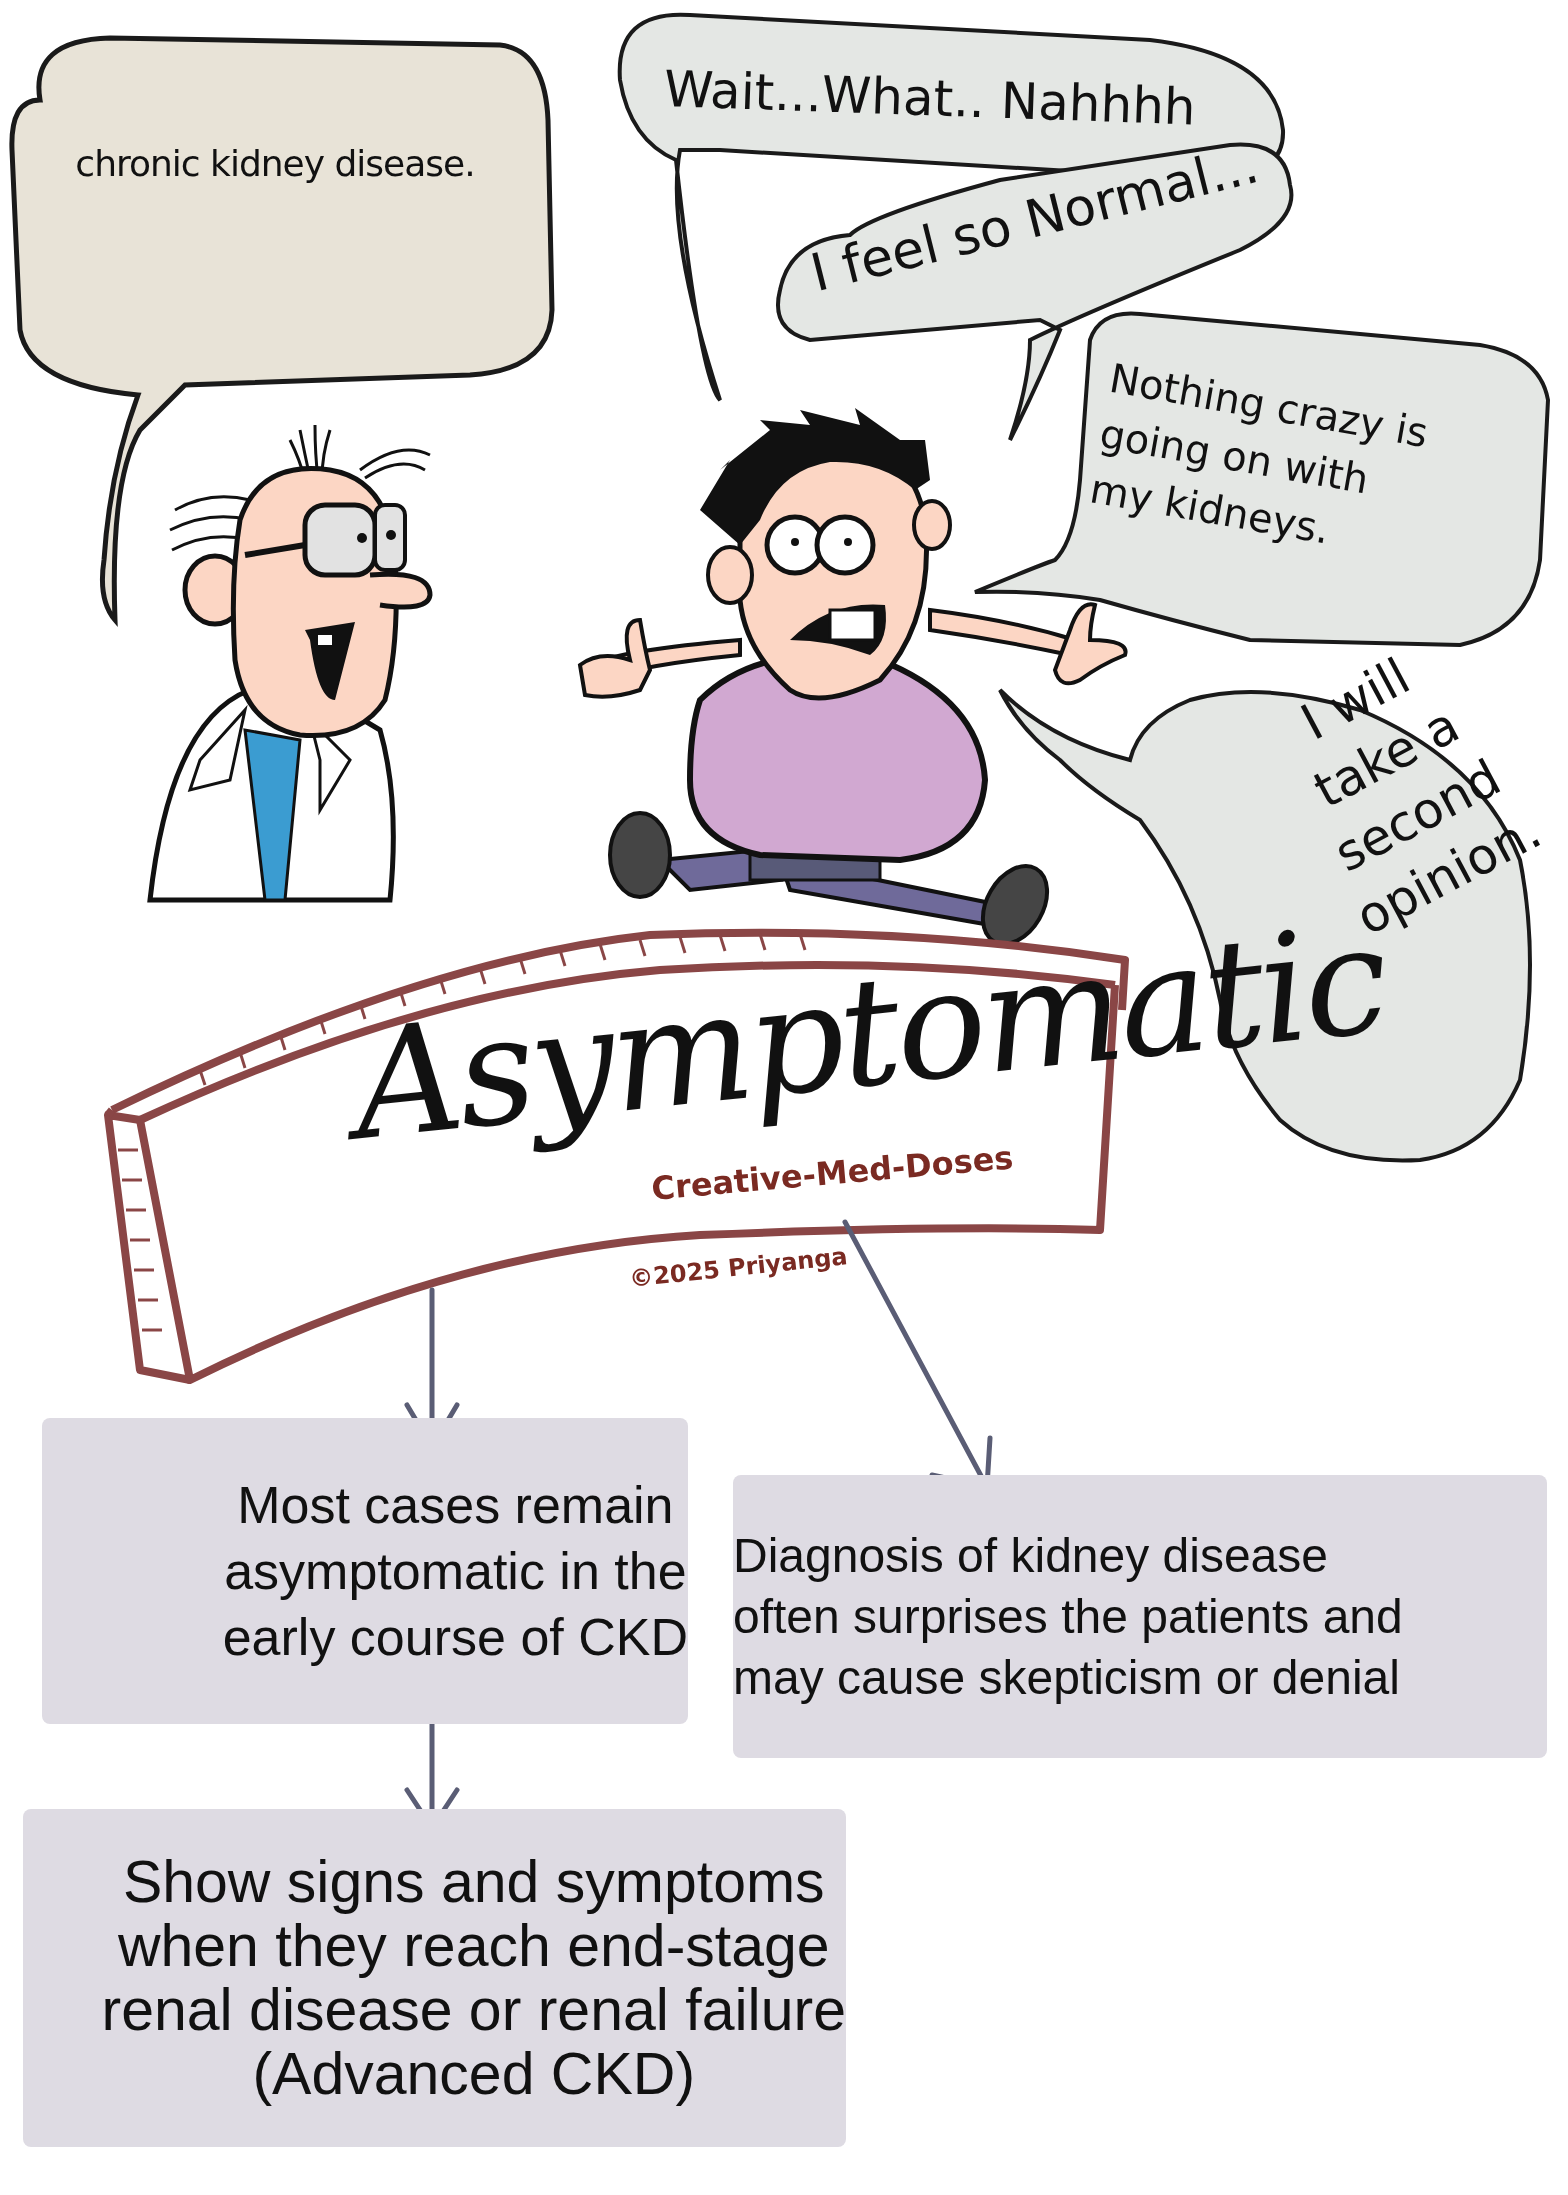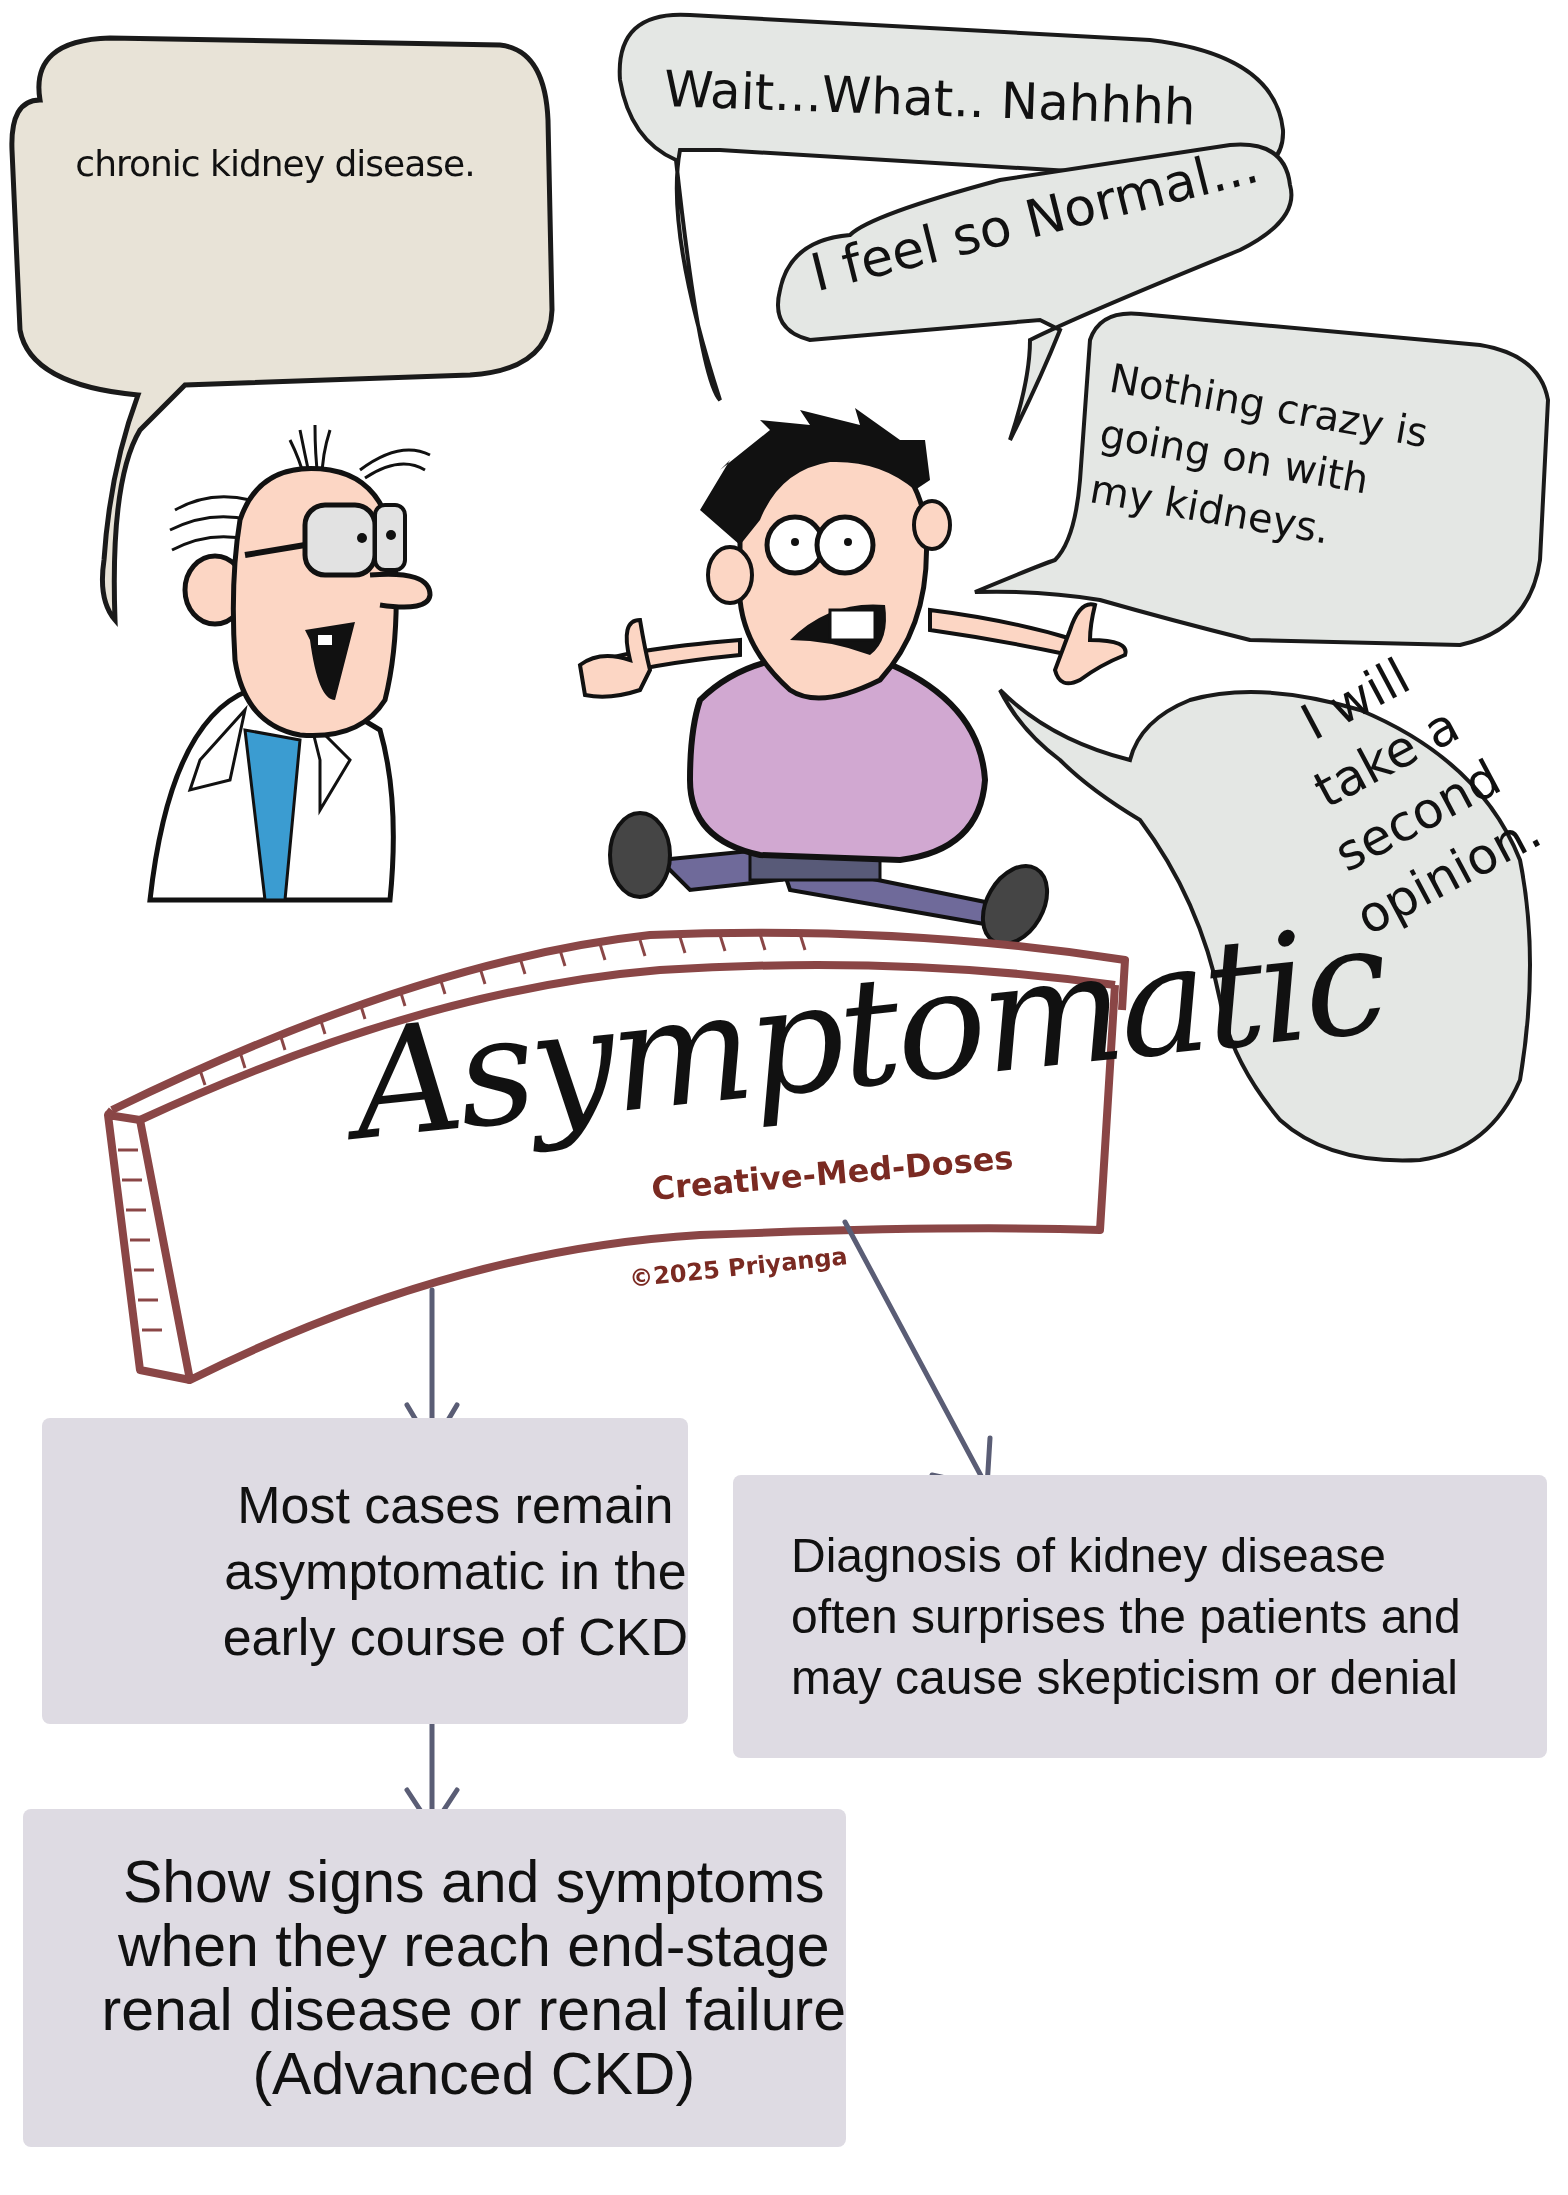--- a/index.html
+++ b/index.html
@@ -10,21 +10,21 @@
   .doc-text .bold { font-weight: normal; font-size: 36px; letter-spacing: -1px; }
   .wait-text { left: 665px; top: 60px; font-size: 50px; transform: rotate(2deg); transform-origin: left top; white-space: nowrap; }
   .normal-text { left: 805px; top: 245px; font-size: 52px; transform: rotate(-14deg); transform-origin: left top; white-space: nowrap; }
   .nothing-text { left: 1115px; top: 350px; width: 400px; font-size: 40px; line-height: 56px; text-align: left; transform: rotate(10deg); transform-origin: left top; }
   .will-text { left: 1190px; top: 750px; width: 340px; font-size: 50px; line-height: 66px; text-align: center; transform: rotate(-28deg); transform-origin: left top; }
   .brand { position: absolute; left: 650px; top: 1170px; font-size: 32px; font-weight: bold; color: #7a2a22; transform: rotate(-5deg); transform-origin: left top; white-space: nowrap; font-family: "DejaVu Sans", sans-serif; }
   .copyright { position: absolute; left: 628px; top: 1265px; font-size: 24px; font-weight: bold; color: #7a2a22; transform: rotate(-6deg); transform-origin: left top; white-space: nowrap; }
   .title-word { position: absolute; left: 345px; top: 1000px; font-family: "DejaVu Serif", serif; font-size: 150px; color: #111; transform: rotate(-6deg); transform-origin: left top; white-space: nowrap; letter-spacing: -4px; font-style: italic; }
   .box { position: absolute; background: #dedbe3; border-radius: 8px; display: flex; align-items: center; justify-content: flex-end; text-align: center; font-family: "Liberation Sans", sans-serif; color: #111; white-space: pre-line; }
   .box1 { left: 42px; top: 1418px; width: 646px; height: 306px; font-size: 52px; line-height: 66px; }
-  .box2 { left: 733px; top: 1475px; width: 814px; height: 283px; font-size: 48px; line-height: 61px; text-align: left; justify-content: flex-start; padding-left: 58px; box-sizing: border-box; }
+  .box2 { left: 733px; top: 1475px; width: 814px; height: 283px; font-size: 48px; line-height: 61px; text-align: left; justify-content: flex-start; box-sizing: border-box; }
   .box3 { left: 23px; top: 1809px; width: 823px; height: 338px; font-size: 59px; line-height: 64px; }
 </style>
 </head>
 <body>
 
 <svg class="art" viewBox="0 0 1568 2195">
 
   <path d="M40,100 Q30,40 110,38 L500,45 Q545,50 548,120 L552,310 Q550,370 470,375 L185,385 L140,430 Q110,480 115,620 Q98,600 104,560 Q110,470 138,395 Q30,385 20,330 L12,150 Q10,100 40,100 Z" fill="#e8e3d7" stroke="#1a1a1a" stroke-width="5"></path>
 
   <path d="M620,80 Q615,10 690,15 L1150,40 Q1275,55 1283,130 Q1285,175 1220,180 L720,150 L680,150 Q665,230 720,400 Q700,380 676,160 Q630,140 620,80 Z" fill="#e4e7e4" stroke="#1a1a1a" stroke-width="4"></path>

